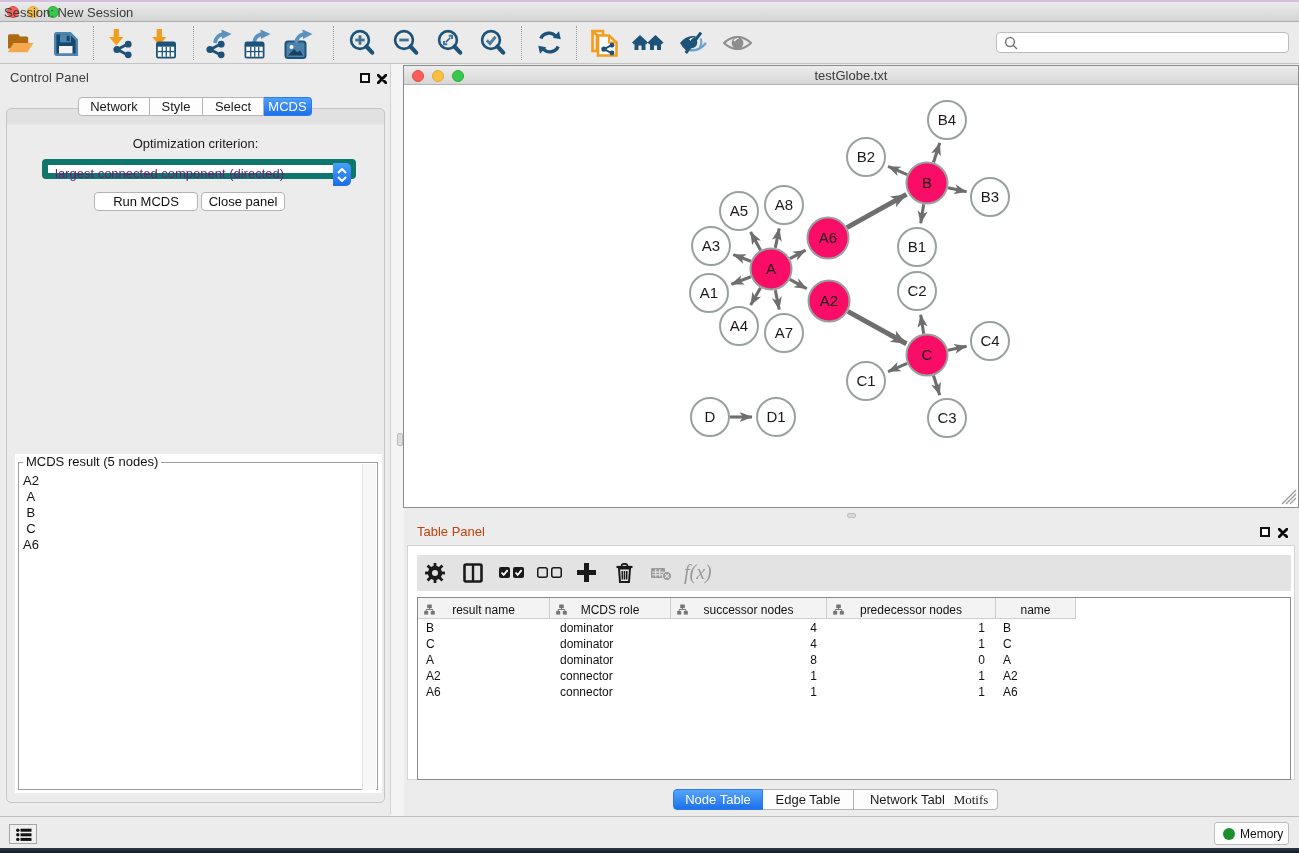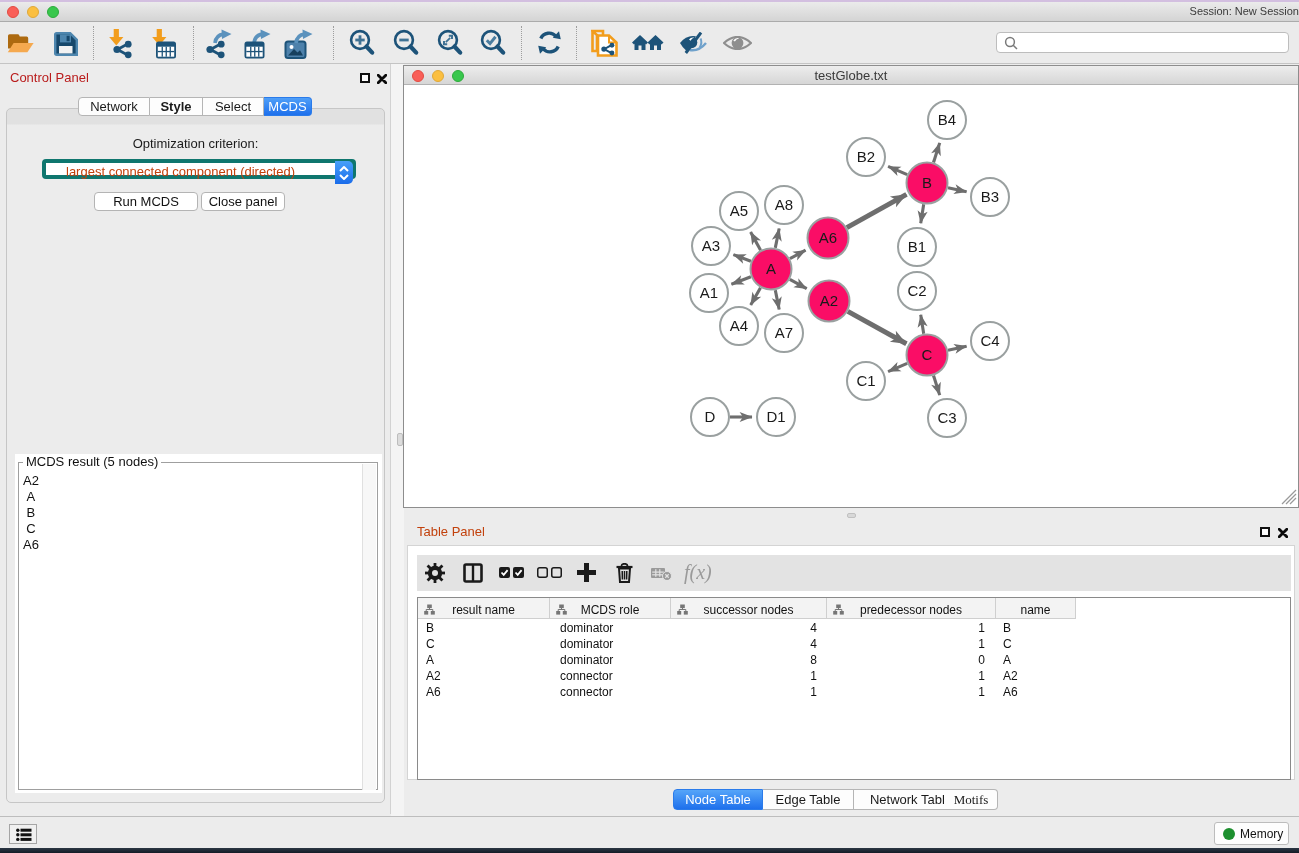--- a/index.html
+++ b/index.html
@@ -7,43 +7,43 @@
   body { font-family:"Liberation Sans", sans-serif; background:#ececec; position:relative; }
   .abs { position:absolute; }
   
   #topstrip { left:0; top:0; width:1299px; height:2px; background:#d3bfe0; }
   #titlebar { left:0; top:2px; width:1299px; height:20px;
     background:linear-gradient(#ebebeb,#d4d4d4); border-bottom:1px solid #ababab; }
   .tl { position:absolute; top:4px; width:12px; height:12px; border-radius:50%; }
   #titlebar .t-red { left:7px; background:#f95f58; border:1px solid #e24b42; }
   #titlebar .t-yel { left:27px; background:#fbbf40; border:1px solid #e0a838; }
   #titlebar .t-grn { left:47px; background:#39c74d; border:1px solid #2dab3c; }
-  #titlebar .ttl { position:absolute; left:16px; right:0; top:3px; text-align:right;
-    font-size:11px; color:#3a3a3a; }
+  #titlebar .ttl { position:absolute; left:4px; right:0; top:3px; text-align:left;
+    font-size:13px; color:#3a3a3a; }
   #toolbar { left:0; top:22px; width:1299px; height:42px; background:#ebebeb;
     border-bottom:1px solid #c4c4c4; }
   .tbi { position:absolute; top:27px; }
   .tsep { position:absolute; top:4px; height:34px; width:0; border-left:1px dotted #9d9d9d; }
   #searchbox { position:absolute; left:996px; top:10px; width:293px; height:21px;
     background:#fff; border:1px solid #bdbdbd; border-radius:4px; }
   
-  #cp-title { left:10px; top:70px; font-size:13px; color:#b91c1c; }
+  #cp-title { left:10px; top:70px; font-size:13px; color:#404040; }
   #cp-float { left:360px; top:73px; width:10px; height:10px; border:2px solid #111; background:#fff; }
   #cp-close { left:377px; top:74px; width:10px; height:10px; }
   #cp-close svg, #tp-close svg { display:block; }
   .tab { position:absolute; top:97px; height:19px; background:#fdfdfd;
     border:1px solid #b5b5b5; font-size:13px; color:#1a1a1a; text-align:center;
     line-height:18px; }
   #cp-panel { left:6px; top:108px; width:379px; height:695px;
     border:1px solid #c6c6c6; border-radius:5px;
     background:linear-gradient(#e1e1e1 0px,#e1e1e1 15px,#ececec 16px,#ececec 100%); }
   #opt-label { left:0px; top:136px; width:391px; text-align:center; font-size:13px; color:#1b1b1b; }
   #dropdown { left:42px; top:159px; width:314px; height:20px; background:#fff;
-    border:4px solid #0f766e; border-radius:4px; font-size:13px; color:#c2410c;
-    line-height:18px; padding-left:20px; }
+    border:6px solid #0f766e; border-radius:4px; font-size:13px; color:#701a75;
+    line-height:18px; padding-left:7px; }
   #dd-btn { position:absolute; right:-1px; top:-2px; width:18px; height:23px;
     border-radius:0 5px 5px 0; background:linear-gradient(#47a0f9,#1a6cea); }
   .btn { position:absolute; top:192px; height:19px; background:#fff;
     border:1px solid #b4b4b4; border-radius:4px; font-size:13px; color:#111;
     text-align:center; line-height:17px; }
   #resultbox { left:15px; top:454px; width:367px; height:339px; background:#fff; }
   #resultgrp { position:absolute; left:3px; top:8px; width:360px; height:328px;
     border:1px solid #9f9f9f;text-align:center; }
   #resultlbl { position:absolute; left:4px; top:-9px; background:#fff; padding:0 3px;
     font-size:13px; color:#111; }
@@ -270,21 +270,21 @@
 
 <div class="abs" id="cp-title">Control Panel</div>
 <div class="abs" id="cp-float"></div>
 <div class="abs" id="cp-close">
     <svg width="10" height="10" viewBox="0 0 10 10">
       <path d="M1.2,1.2 L8.8,8.8 M8.8,1.2 L1.2,8.8" stroke="#0a0a0a" stroke-width="2.8" stroke-linecap="round"></path>
     </svg>
   </div>
 <div class="abs" id="cp-panel"></div>
 <div class="tab" style="left:78px;width:72px;border-radius:4px 0 0 4px;">Network</div>
-<div class="tab" style="left:150px;width:53px;border-left:none;font-weight:bold;">Style</div>
+<div class="tab" style="left:150px;width:53px;border-left:none;">Style</div>
 <div class="tab" style="left:203px;width:61px;border-left:none;">Select</div>
 <div class="tab" style="left:264px;width:48px;border-radius:0 4px 4px 0;border-left:none;background:linear-gradient(#4f9ff8,#1e70ec);color:#fff;border-color:#2a7bea;">MCDS</div>
 <div class="abs" id="opt-label">Optimization criterion:</div>
 <div class="abs" id="dropdown">largest connected component (directed)
   <div id="dd-btn">
       <svg style="position:absolute;left:2px;top:3.5px" width="14" height="16" viewBox="0 0 14 16">
         <path d="M3,6 L7,2 L11,6" fill="none" stroke="#fff" stroke-width="2" stroke-linejoin="round"></path>
         <path d="M3,10 L7,14 L11,10" fill="none" stroke="#fff" stroke-width="2" stroke-linejoin="round"></path>
       </svg>
     </div>

